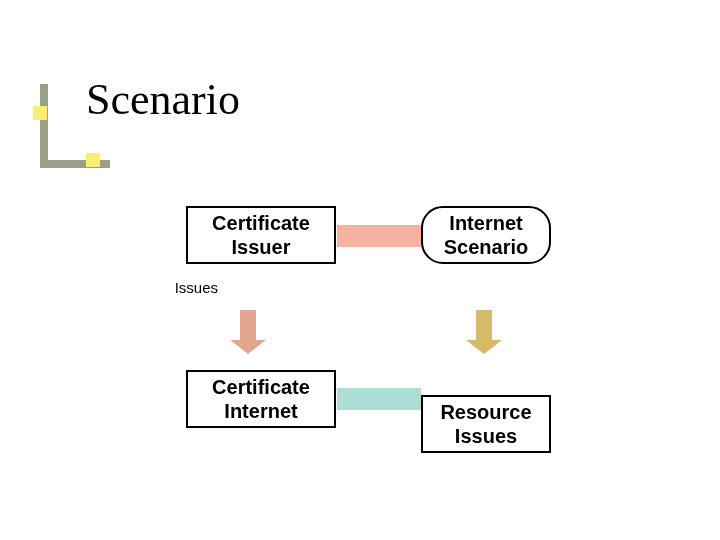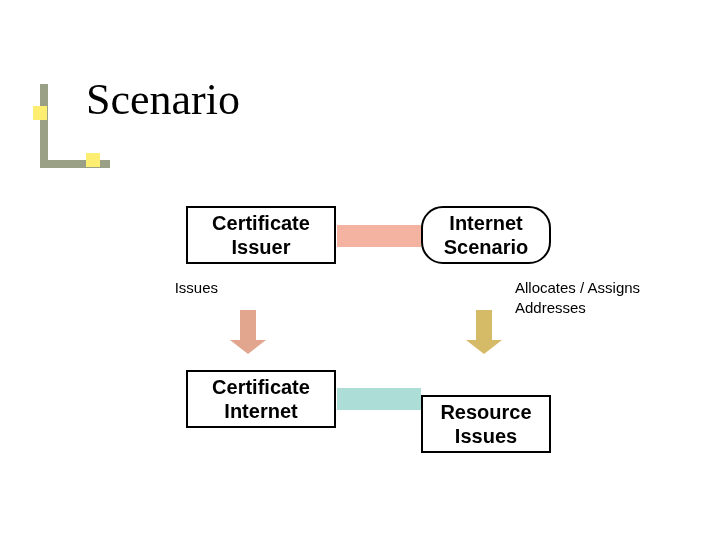--- a/index.html
+++ b/index.html
@@ -144,24 +144,20 @@
 
   <div id="box-ir" class="box">
     <span>Internet</span>
     <span>Scenario</span>
   </div>
 
   <div id="anno-left" class="anno">
     <div>Issues</div>
   </div>
 
-  <div id="anno-right" class="anno">
-    <div>Allocates / Assigns</div>
-    <div>Addresses</div>
-  </div>
 
   <div id="arrow-left" class="arrow">
     <div class="stem"></div>
     <div class="head"></div>
   </div>
 
   <div id="arrow-right" class="arrow">
     <div class="stem"></div>
     <div class="head"></div>
   </div>

